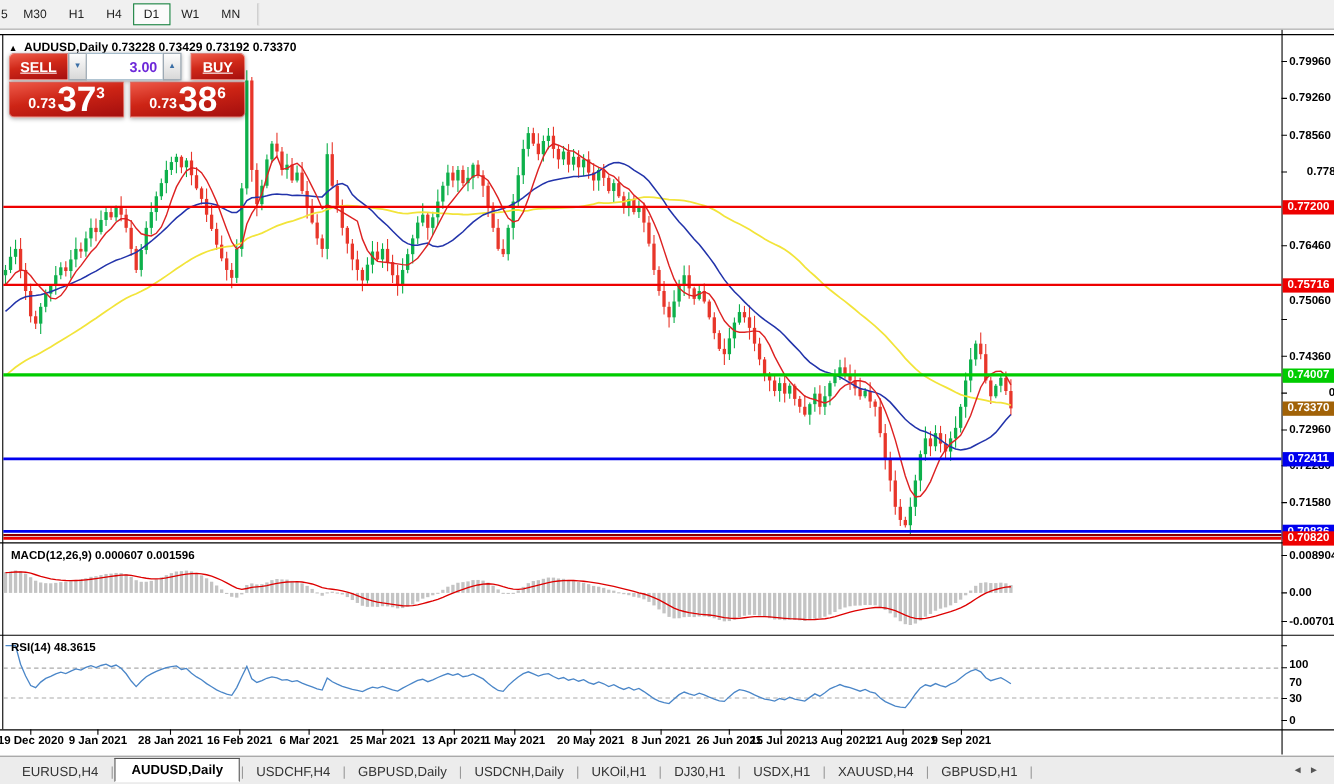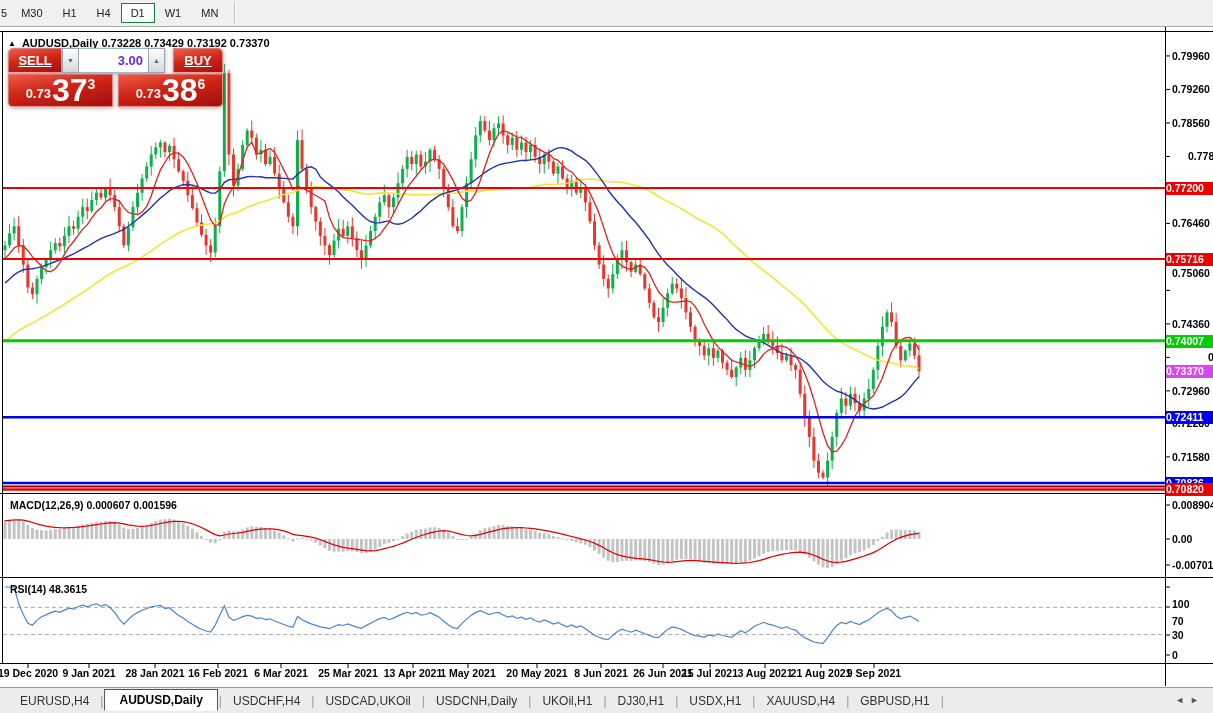--- a/index.html
+++ b/index.html
@@ -15,21 +15,21 @@
   .tf-sep{width:1px;height:20px;background:#bcbcbc;border-right:1px solid #fff;margin:0 6px;}
 
   
   #chart-area{position:absolute;left:0;top:26px;width:1213px;height:662px;z-index:0;}
   #chart-svg{position:absolute;left:0;top:0;width:1213px;height:713px;z-index:1;pointer-events:none;}
   #labels-layer{position:absolute;left:0;top:0;width:1213px;height:713px;z-index:2;pointer-events:none;}
 
   .ylab{position:absolute;left:1172px;font-size:10.5px;font-weight:700;color:#000;white-space:nowrap;}
   .xlab{position:absolute;top:667px;transform:translateX(-50%);font-size:10.5px;font-weight:700;color:#000;white-space:nowrap;}
   .badge{position:absolute;left:1166px;width:47px;height:13px;line-height:13px;font-size:10.5px;
-    font-weight:700;color:#fff;text-align:left;white-space:nowrap;}
+    font-weight:700;color:#fff;text-align:center;white-space:nowrap;}
   .indlab{position:absolute;font-size:10.5px;font-weight:700;color:#000;white-space:nowrap;}
 
   #ohlc-header{position:absolute;left:8px;top:37px;z-index:2;display:flex;align-items:center;
     font-size:11px;font-weight:700;color:#000;}
   #ohlc-header .tri{font-size:8px;margin-right:6px;}
 
   
   #trade-widget{position:absolute;left:8px;top:48px;width:215px;z-index:3;
     filter:drop-shadow(0 1px 2px rgba(0,0,0,.35));}
   .tw-row1{display:flex;height:25px;}
@@ -779,21 +779,21 @@
       <div class="xlab" style="left: 601px;">8 Jun 2021</div>
       <div class="xlab" style="left: 663px;">26 Jun 2021</div>
       <div class="xlab" style="left: 710px;">15 Jul 2021</div>
       <div class="xlab" style="left: 765px;">3 Aug 2021</div>
       <div class="xlab" style="left: 821px;">21 Aug 2021</div>
       <div class="xlab" style="left: 874px;">9 Sep 2021</div>
       <div class="badge" style="top: 476.5px; background: rgb(0, 0, 238);">0.70836</div>
       <div class="badge" style="top: 181.5px; background: rgb(238, 0, 0);">0.77200</div>
       <div class="badge" style="top: 252.5px; background: rgb(238, 0, 0);">0.75716</div>
       <div class="badge" style="top: 334.5px; background: rgb(0, 204, 0);">0.74007</div>
-      <div class="badge" style="top: 364.5px; background: #d946ef;">0.73370</div>
+      <div class="badge" style="top: 364.5px; background: #a16207;">0.73370</div>
       <div class="badge" style="top: 410.5px; background: rgb(0, 0, 238);">0.72411</div>
       <div class="badge" style="top: 482.5px; background: rgb(238, 0, 0);">0.70820</div>
     </div>
 
   <div id="trade-widget">
     <div class="tw-row1">
       <div class="tw-btn" id="sell-btn">SELL</div>
       <div class="tw-spin">
         <span>▼</span>
       </div>
@@ -821,21 +821,21 @@
     <div id="tab-arrows">
       <span>◄</span><span>►</span>
     </div>
   <div class="" style="width: 10px;"></div>
       <div class="tab">EURUSD,H4</div>
       <div class="tab-sep">|</div>
       <div class="tab active">AUDUSD,Daily</div>
       <div class="tab-sep">|</div>
       <div class="tab">USDCHF,H4</div>
       <div class="tab-sep">|</div>
-      <div class="tab">USDCAD,UKOil</div>
+      <div class="tab">GBPUSD,Daily</div>
       <div class="tab-sep">|</div>
       <div class="tab">USDCNH,Daily</div>
       <div class="tab-sep">|</div>
       <div class="tab">UKOil,H1</div>
       <div class="tab-sep">|</div>
       <div class="tab">DJ30,H1</div>
       <div class="tab-sep">|</div>
       <div class="tab">USDX,H1</div>
       <div class="tab-sep">|</div>
       <div class="tab">XAUUSD,H4</div>

